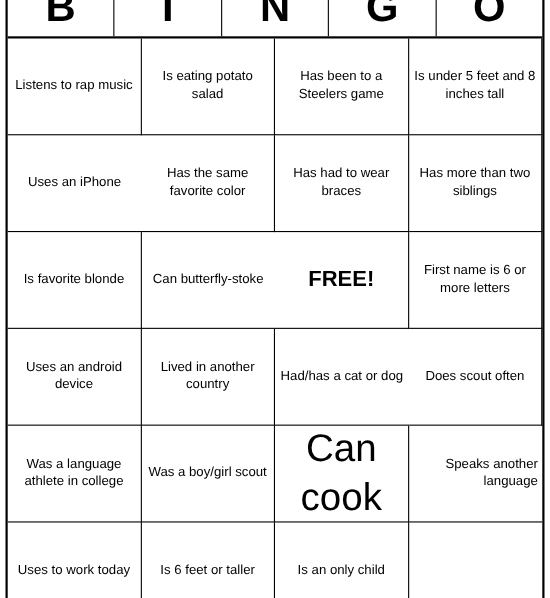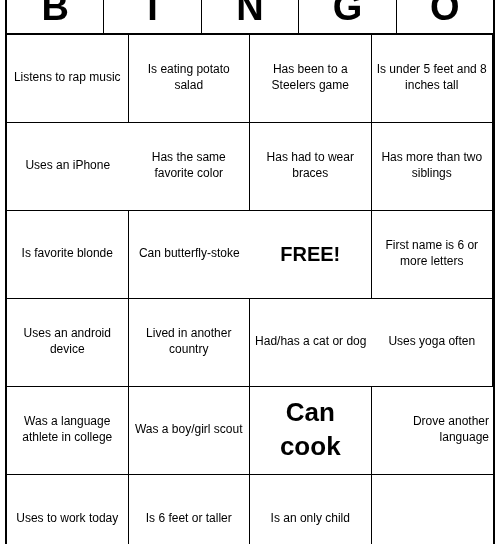--- a/index.html
+++ b/index.html
@@ -55,22 +55,22 @@
       text-align: right;
     }
     .bingo-cell:nth-child(n+21) {
       border-bottom: none;
     }
     .bingo-cell.free {
       font-size: 20px;
       font-weight: bold;
     }
     .bingo-cell.large-text {
-      font-size: 26px;
-      font-weight: bold;
+      font-size: 35px;
+      font-weight: normal;
     }
   </style>
 </head>
 <body>
 
 <div class="bingo-container">
   <div class="bingo-header">
   <div class="bingo-header-cell">B</div>
       <div class="bingo-header-cell">I</div>
       <div class="bingo-header-cell">N</div>
@@ -86,22 +86,22 @@
       <div class="bingo-cell">Has the same favorite color</div>
       <div class="bingo-cell">Has had to wear braces</div>
       <div class="bingo-cell">Has more than two siblings</div>
       <div class="bingo-cell">Is favorite blonde</div>
       <div class="bingo-cell">Can butterfly-stoke</div>
       <div class="bingo-cell free">FREE!</div>
       <div class="bingo-cell">First name is 6 or more letters</div>
       <div class="bingo-cell">Uses an android device</div>
       <div class="bingo-cell">Lived in another country</div>
       <div class="bingo-cell">Had/has a cat or dog</div>
-      <div class="bingo-cell">Uses yoga often</div>
+      <div class="bingo-cell">Does scout often</div>
       <div class="bingo-cell">Was a language athlete in college</div>
       <div class="bingo-cell">Was a boy/girl scout</div>
       <div class="bingo-cell large-text">Can cook</div>
-      <div class="bingo-cell">Drove another language</div>
+      <div class="bingo-cell">Speaks another language</div>
       <div class="bingo-cell">Uses to work today</div>
       <div class="bingo-cell">Is 6 feet or taller</div>
       <div class="bingo-cell">Is an only child</div>
     </div>
 </div>
 
 </body></html>

